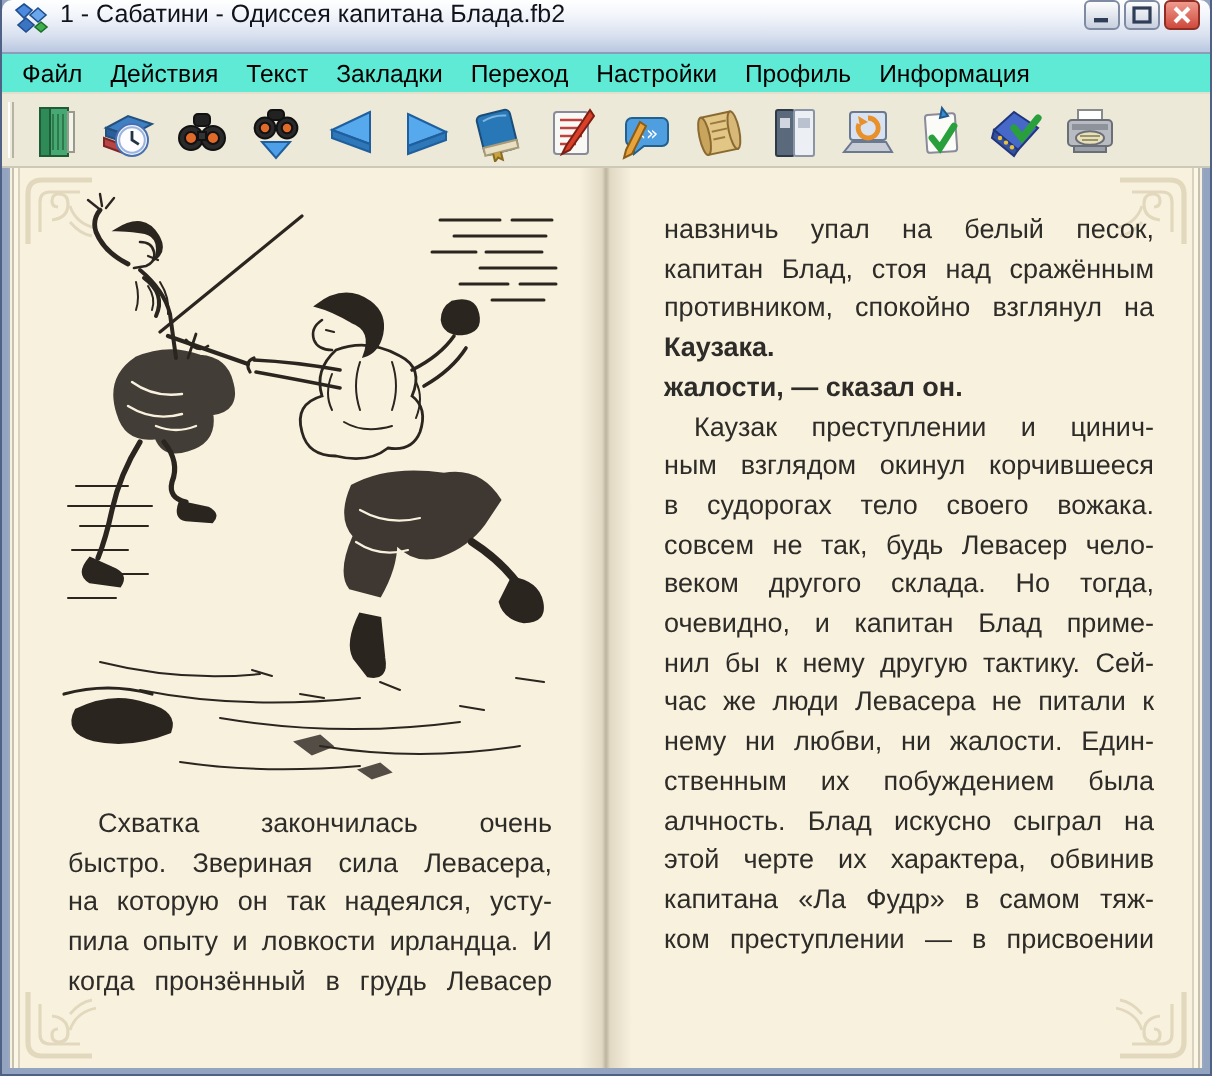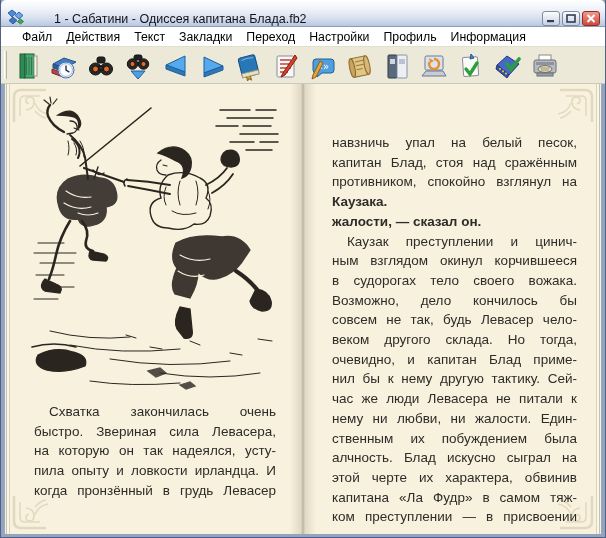--- a/index.html
+++ b/index.html
@@ -9,42 +9,41 @@
   .window{
     position:relative;width:606px;height:538px;
     border:1px solid #4f6184;border-top:none;
     background:#93a4c0;
     padding:0 3px 3px 3px;
     overflow:hidden;
   }
   
   .titlebar{
     height:27px;margin:0 -3px;padding:0 5px 0 6px;
-    display:flex;align-items:flex-end;
+    display:flex;align-items:flex-start;
     background:linear-gradient(#ffffff 0%,#f2f5fa 30%,#d8e0ef 70%,#b9c7e0 100%);
     border-bottom:1px solid #8d9cb8;
     border-radius:5px 5px 0 0;
-    gap:24px;
   }
   .app-icon{width:18px;height:18px;margin-right:5px;flex:0 0 auto;}
   .title-text{
     flex:1;font-size:12.5px;color:#10131c;
     white-space:nowrap;overflow:hidden;text-overflow:ellipsis;
   }
   .winbtns{display:flex;gap:2px;}
   .wbtn{
     width:18px;height:15px;border-radius:3px;padding:0;
     border:1px solid #7e8ba3;display:flex;align-items:center;justify-content:center;
     background:linear-gradient(#fdfdfd,#c8d0df);cursor:default;
   }
   .wbtn.close{background:linear-gradient(#f09a8d,#ce4a3c);border-color:#8e2f26;}
   
   .menubar{
-    height:20px;margin:0 -3px;padding:0 14px;
-    background:#ffffff;display:flex;align-items:center;
+    height:20px;margin:0 -3px;padding:0 3px;
+    background:#5eead4;display:flex;align-items:center;
     border-bottom:1px solid #e2dfcd;
   }
   .menu-item{
     font-size:12.3px;color:#000;padding:2px 7px;white-space:nowrap;
   }
   
   .toolbar{
     height:37px;margin:0 -3px;padding:2px 0 2px 2px;
     background:#ece9d8;display:flex;align-items:center;
     border-bottom:1px solid #cdc9b8;
@@ -75,21 +74,21 @@
   .orn-tl{left:8px;top:4px;}
   .orn-bl{left:8px;top:410px;transform:scaleY(-1);}
   .orn-tr{left:554px;top:4px;transform:scaleX(-1);}
   .orn-br{left:554px;top:410px;transform:scale(-1,-1);}
   .ill{position:absolute;left:26px;top:10px;width:255px;height:298px;}
   .page-text{
     position:absolute;color:#2e2c28;
     font-size:13.5px;line-height:19.7px;
   }
   .ltext{left:30px;top:318px;width:242px;}
-  .rtext{left:328px;top:21px;width:245px;margin-top:28px;}
+  .rtext{left:328px;top:21px;width:245px;}
   .bline{text-align:justify;text-align-last:justify;white-space:normal;}
   .bline.pend{text-align-last:left;font-weight:bold;}
   .bline.indent{text-indent:15px;}
 </style>
 </head>
 <body>
 
 <div class="window">
 
   <div class="titlebar">
@@ -381,21 +380,20 @@
       </div>
     <div class="page-text rtext">
         <div class="bline">навзничь упал на белый песок,</div>
         <div class="bline">капитан Блад, стоя над сражённым</div>
         <div class="bline">противником, спокойно взглянул на</div>
         <div class="bline pend">Каузака.</div>
         <div class="bline pend">жалости, — сказал он.</div>
         <div class="bline indent">Каузак преступлении и цинич-</div>
         <div class="bline">ным взглядом окинул корчившееся</div>
         <div class="bline">в судорогах тело своего вожака.</div>
-        <div class="bline">Возможно, дело кончилось бы</div>
         <div class="bline">совсем не так, будь Левасер чело-</div>
         <div class="bline">веком другого склада. Но тогда,</div>
         <div class="bline">очевидно, и капитан Блад приме-</div>
         <div class="bline">нил бы к нему другую тактику. Сей-</div>
         <div class="bline">час же люди Левасера не питали к</div>
         <div class="bline">нему ни любви, ни жалости. Един-</div>
         <div class="bline">ственным их побуждением была</div>
         <div class="bline">алчность. Блад искусно сыграл на</div>
         <div class="bline">этой черте их характера, обвинив</div>
         <div class="bline">капитана «Ла Фудр» в самом тяж-</div>

